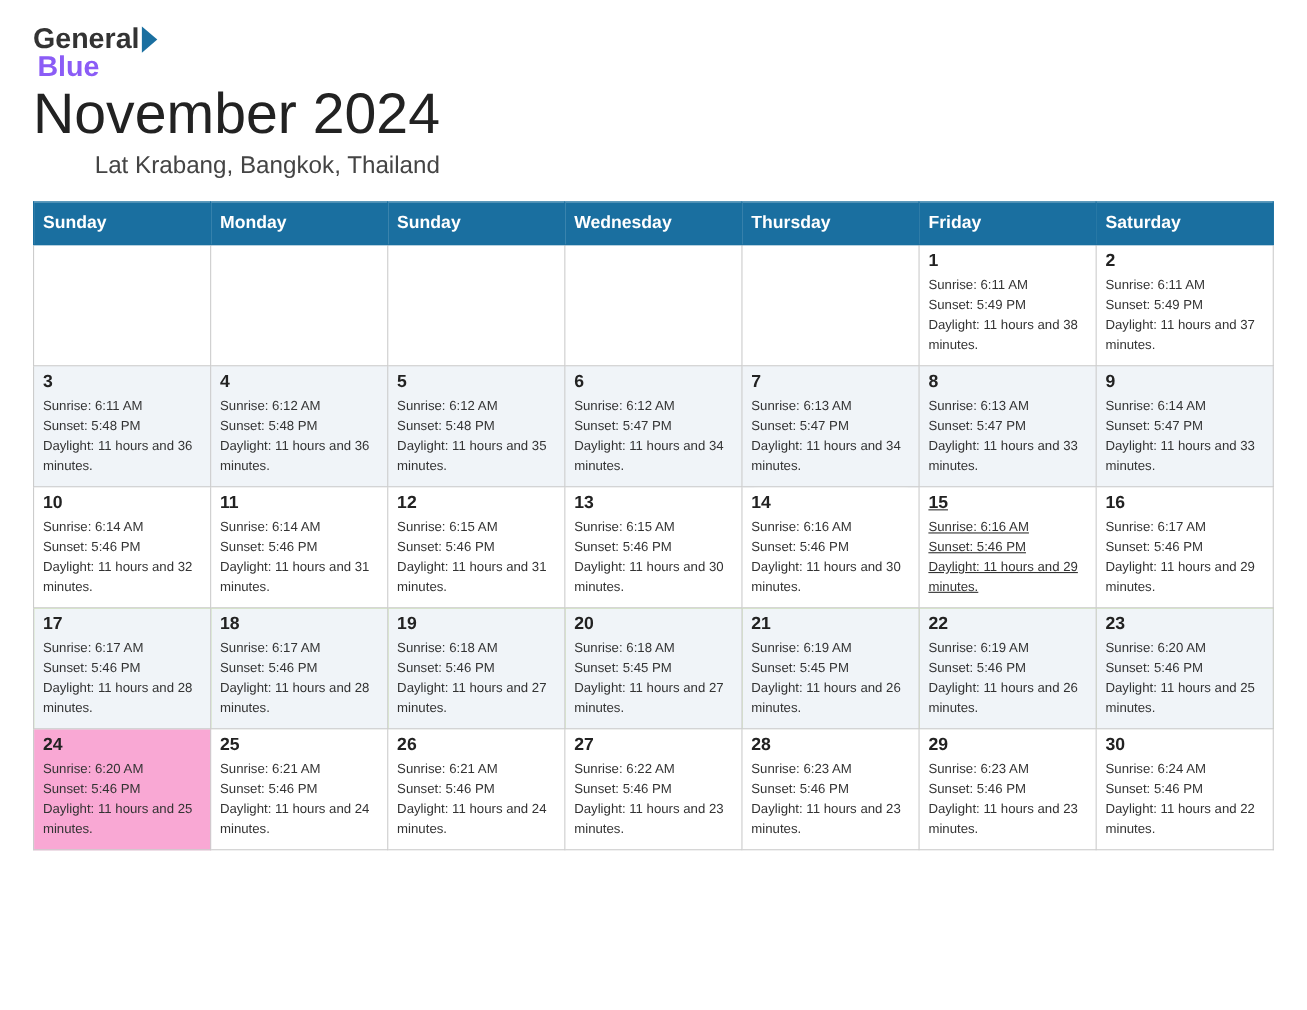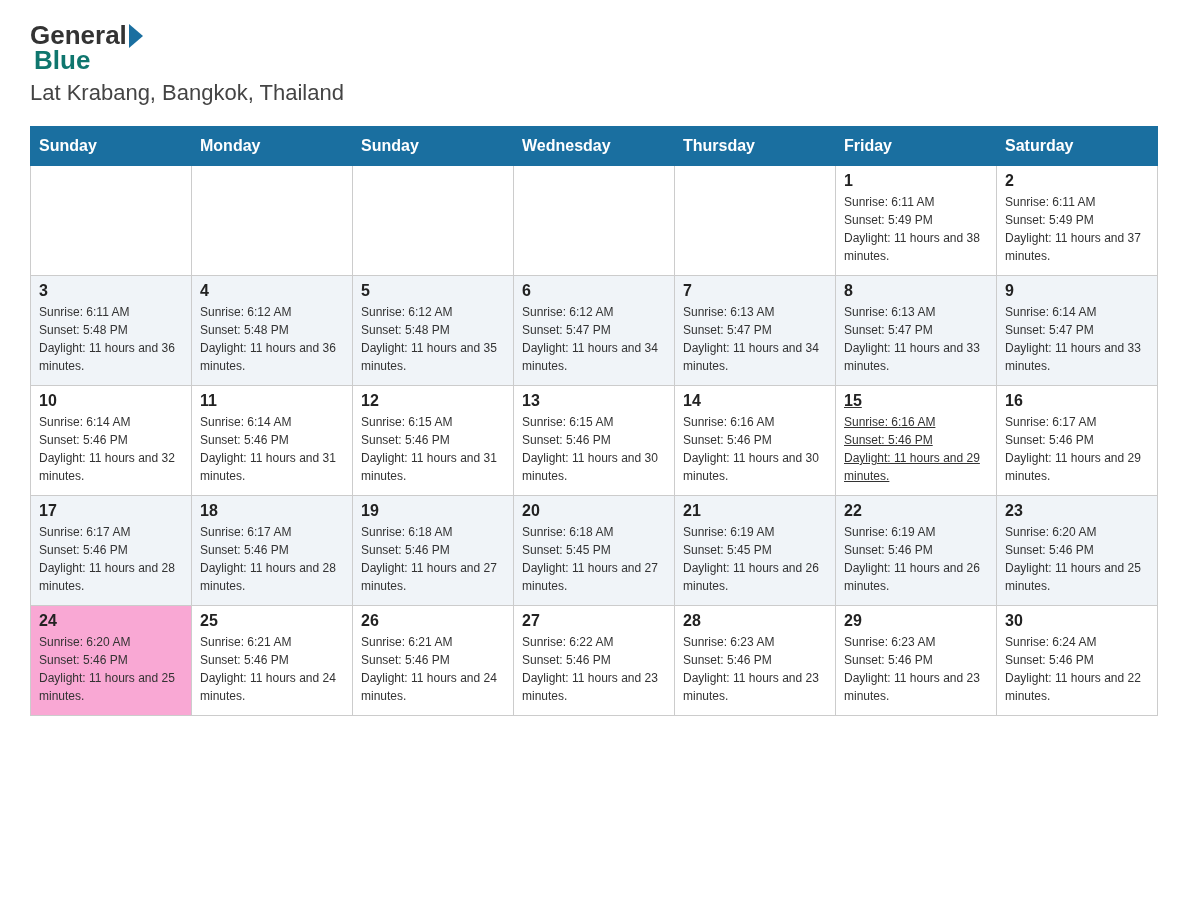--- a/index.html
+++ b/index.html
@@ -32,21 +32,21 @@
     .logo-general { color: #333; }
     .logo-arrow {
       width: 0; height: 0;
       border-left: 14px solid #1a6fa0;
       border-top: 12px solid transparent;
       border-bottom: 12px solid transparent;
       margin: 0 2px;
       display: inline-block;
     }
     .logo-blue {
-      color: #0f766e;
+      color: #8b5cf6;
       font-size: 26px;
       font-weight: bold;
     }
     .title-block { text-align: right; }
     .month-title {
       font-size: 52px;
       font-weight: 300;
       color: #222;
       line-height: 1.1;
     }
@@ -109,20 +109,21 @@
   <div class="logo">
     <div class="logo-text">
       <span class="logo-general">General</span>
       <span class="logo-arrow"></span>
     </div>
     <div style="margin-top:-6px; margin-left:4px;">
       <span class="logo-blue">Blue</span>
     </div>
   </div>
   <div class="title-block">
+    <div class="month-title">November 2024</div>
     <div class="subtitle">Lat Krabang, Bangkok, Thailand</div>
   </div>
 </div>
 
 <table>
   <thead>
     <tr>
     <th>Sunday</th>
         <th>Monday</th>
         <th>Sunday</th>

